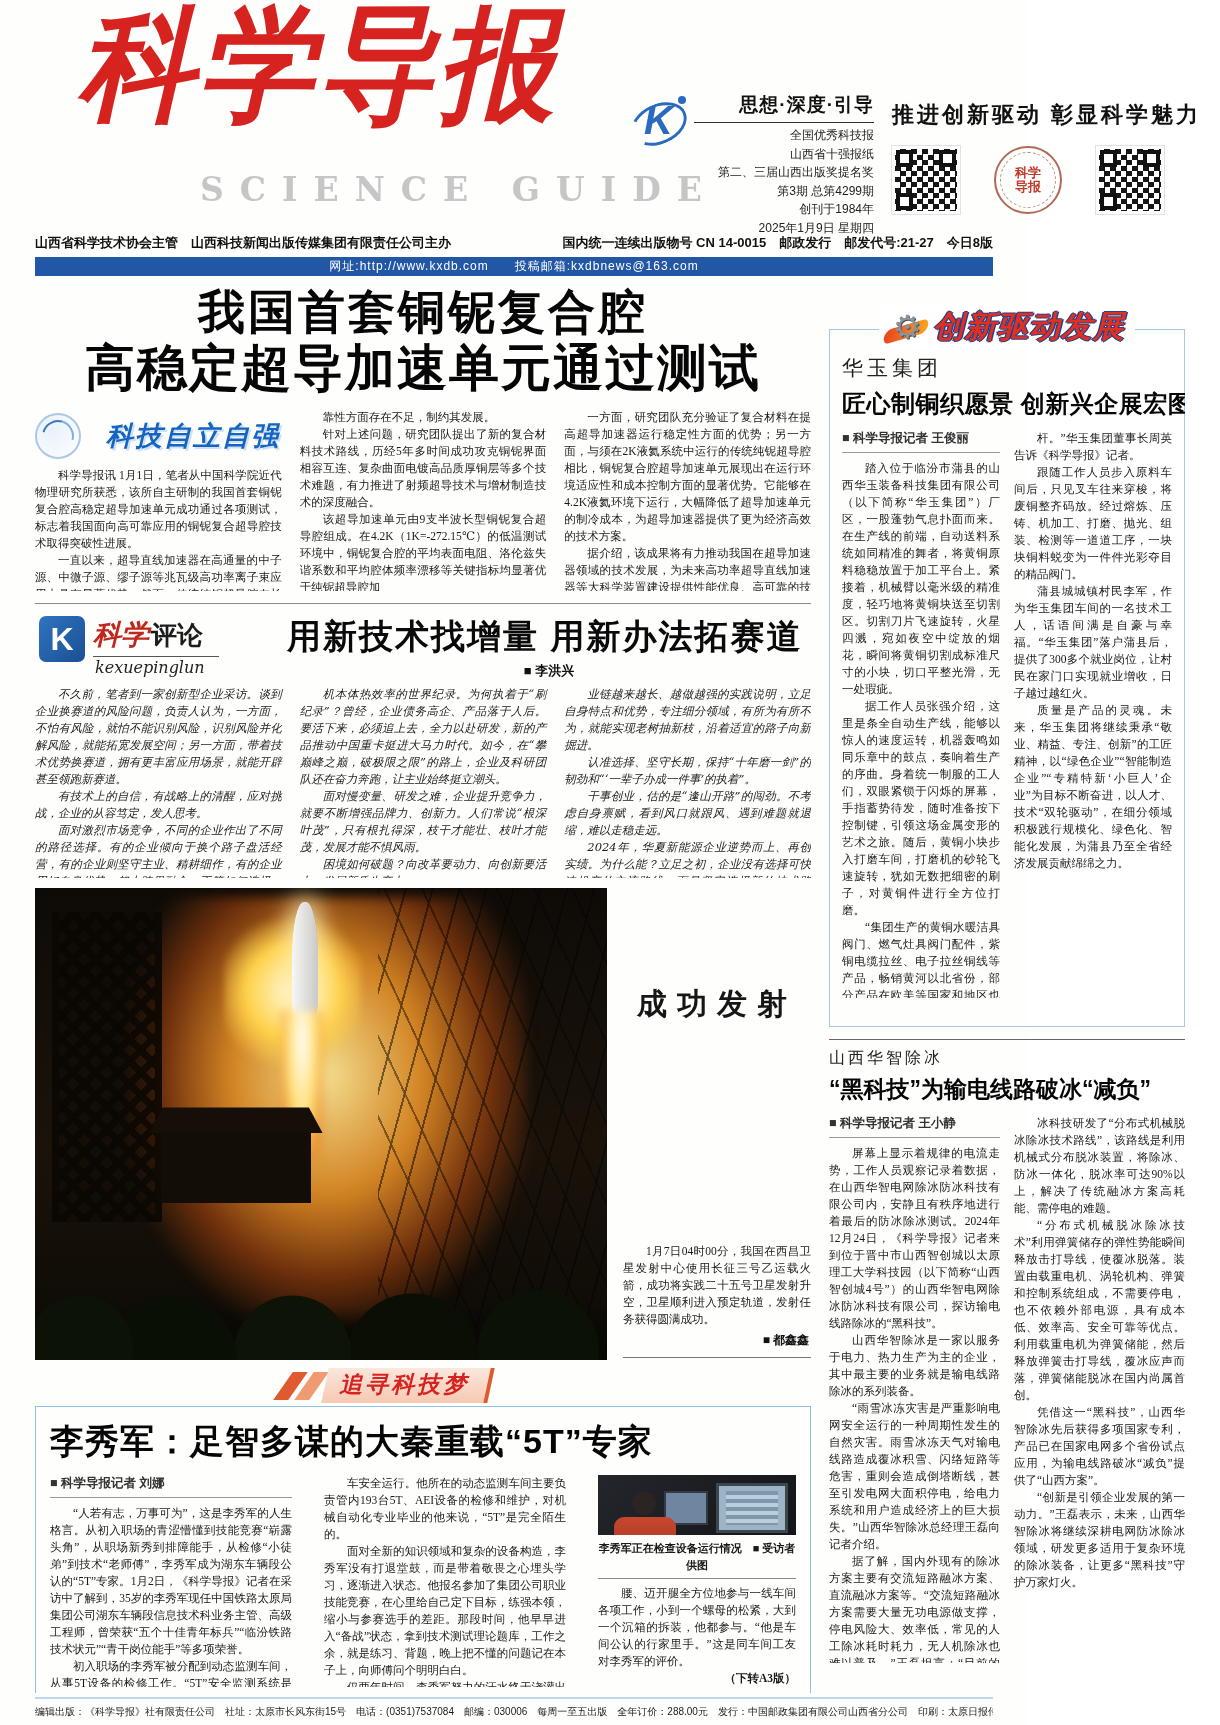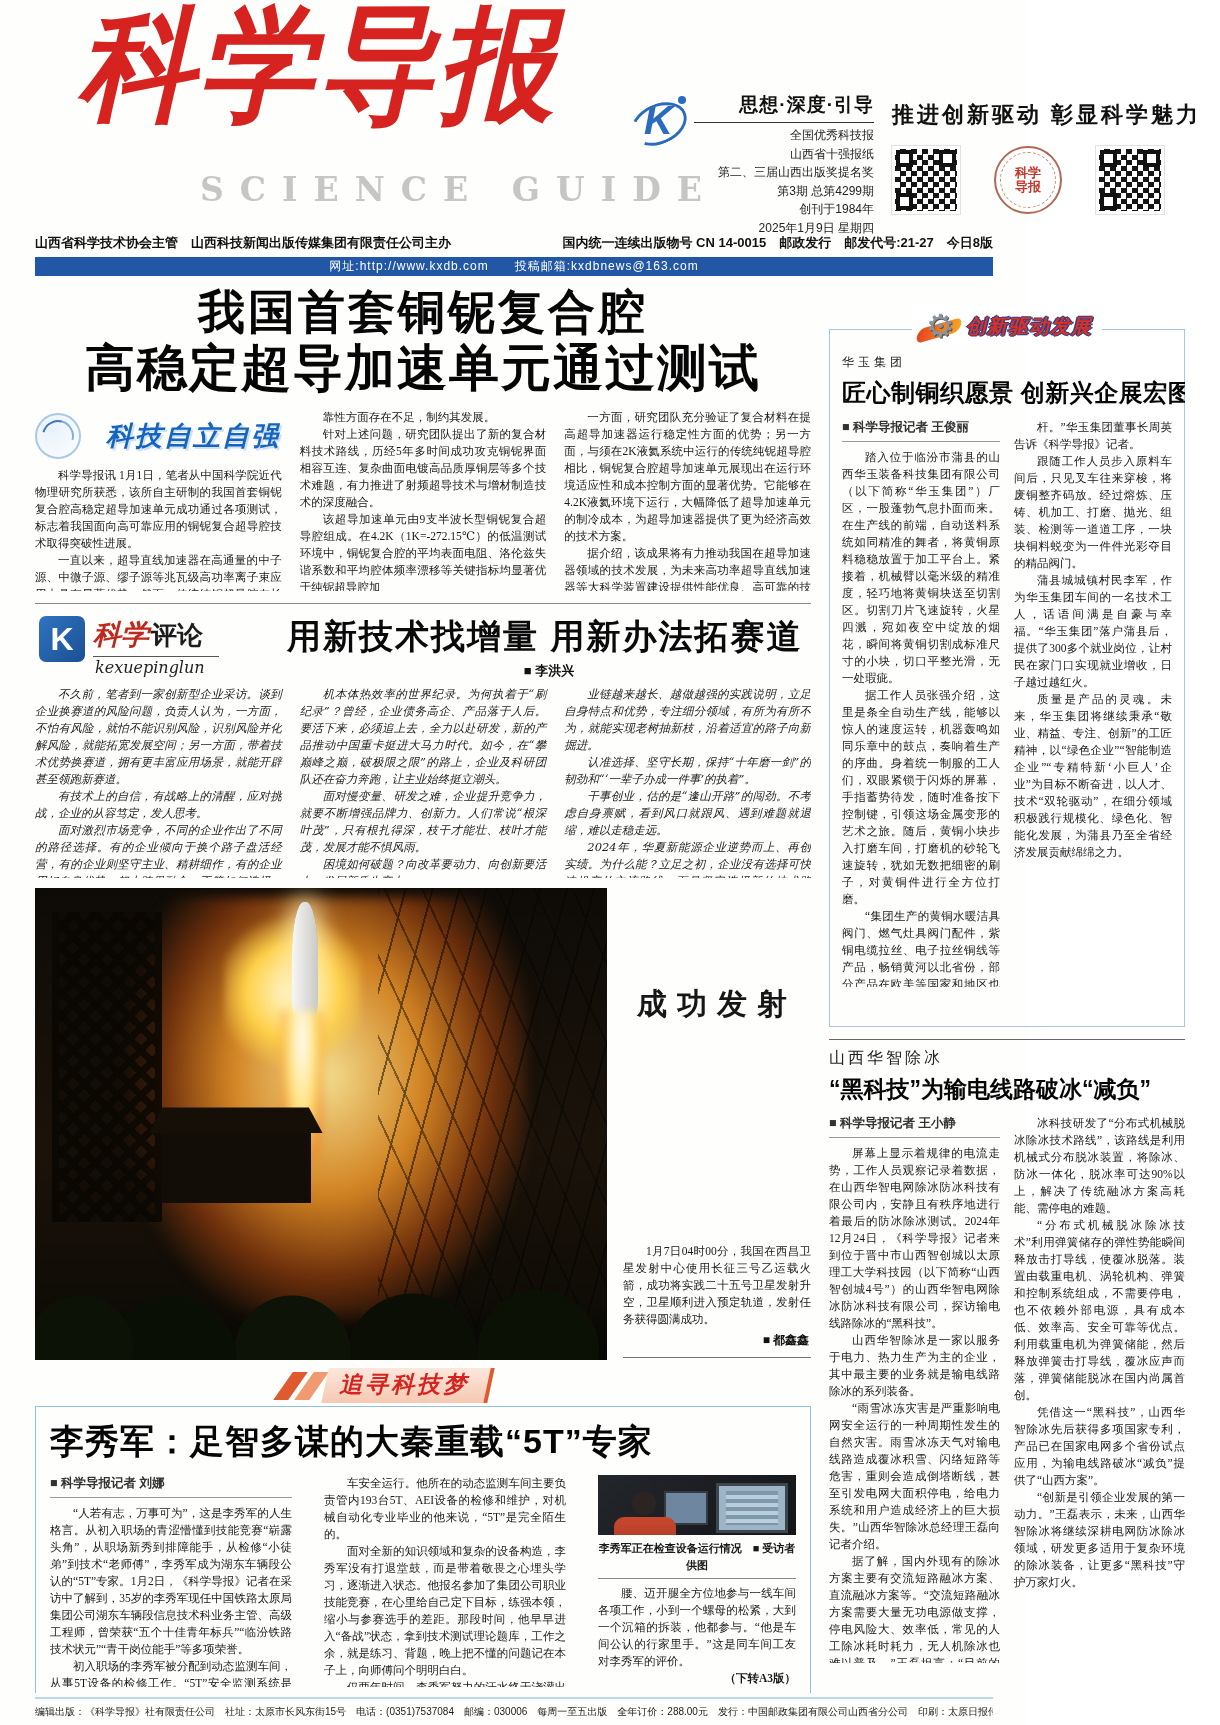--- a/index.html
+++ b/index.html
@@ -151,23 +151,23 @@
   
   .innov-box{position:relative;border:1px solid #a5c8e4;margin-top:48px;height:698px;
              padding:14px 12px 6px;box-sizing:border-box;overflow:visible;}
   .innov-badge{position:absolute;top:-24px;left:50%;transform:translateX(-50%);background:#fff;
                padding:0 10px;display:flex;align-items:center;gap:4px;white-space:nowrap;}
   .gearwrap{position:relative;width:40px;height:40px;flex:none;}
   .flame{position:absolute;left:-6px;top:18px;width:46px;height:13px;border-radius:8px;
          background:linear-gradient(90deg,#e8431f,#f5a623);transform:rotate(-16deg) skewX(-28deg);}
   .gear{position:absolute;left:4px;top:0;font-size:32px;line-height:40px;color:#8d939b;
         text-shadow:1px 1px 0 #4e5257;}
-  .innov-txt{font-size:20px;font-weight:900;font-style:italic;color:#e23020;letter-spacing:1px;
+  .innov-txt{font-size:31px;font-weight:900;font-style:italic;color:#e23020;letter-spacing:1px;
              text-shadow:1.4px 0 0 #27418c,-1.4px 0 0 #27418c,0 1.4px 0 #27418c,0 -1.4px 0 #27418c;}
-  .kicker{font-size:12px;letter-spacing:4px;color:#222;margin-top:10px;font-family:Liberation Mono, monospace;}
+  .kicker{font-size:21px;letter-spacing:4px;color:#222;margin-top:10px;font-family:Liberation Mono, monospace;}
   .r-hl{font-size:24px;font-weight:900;letter-spacing:0.5px;color:#060606;margin:6px 0 10px;white-space:nowrap;}
   .twocol{display:flex;gap:14px;overflow:hidden;}
   .twocol .col{flex:1;}
   .innov-cols{height:568px;}
   .sep2{border:none;border-top:1px solid #666;margin:12px 0 8px;}
   .deice-kicker{font-size:16px;letter-spacing:3px;color:#222;}
   .deice-hl{font-size:23px;font-weight:900;color:#060606;margin:5px 0 10px;white-space:nowrap;}
   .deice-cols{height:548px;}
 
   

